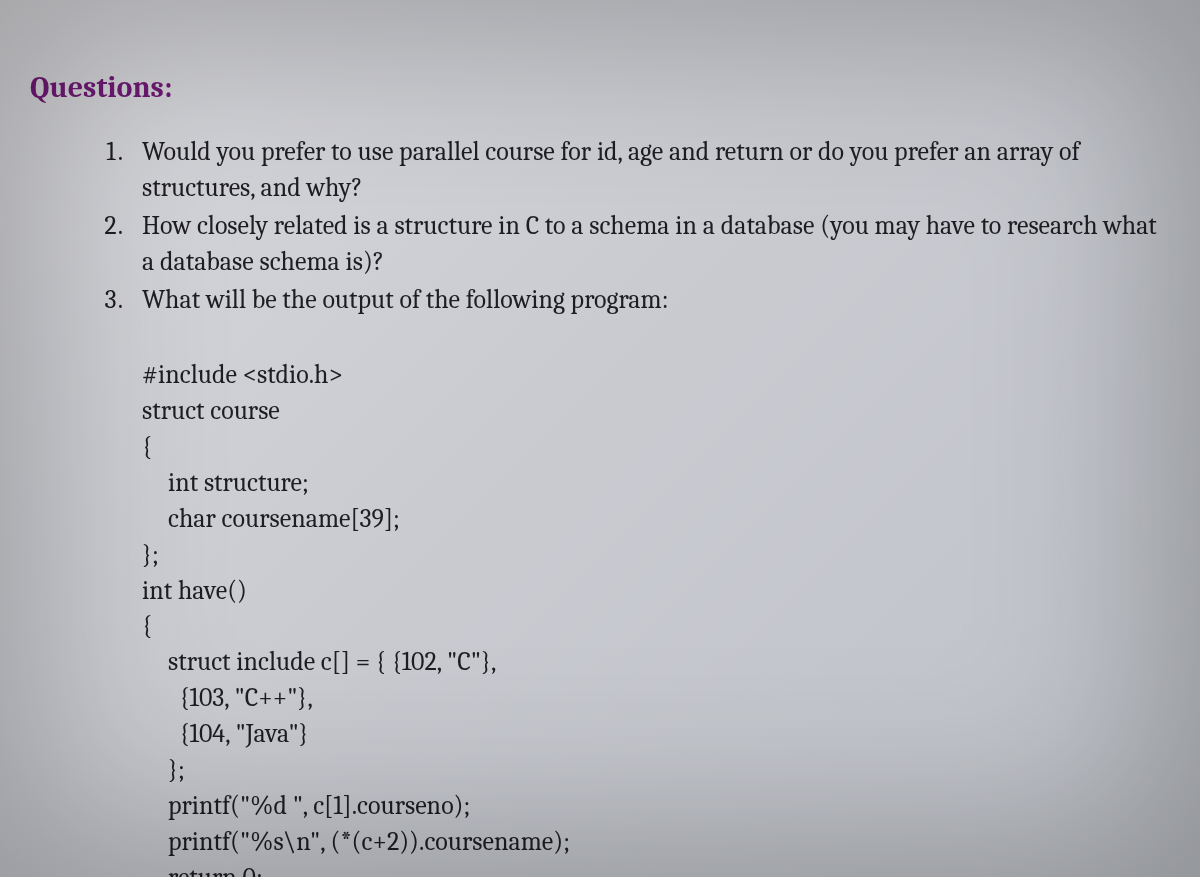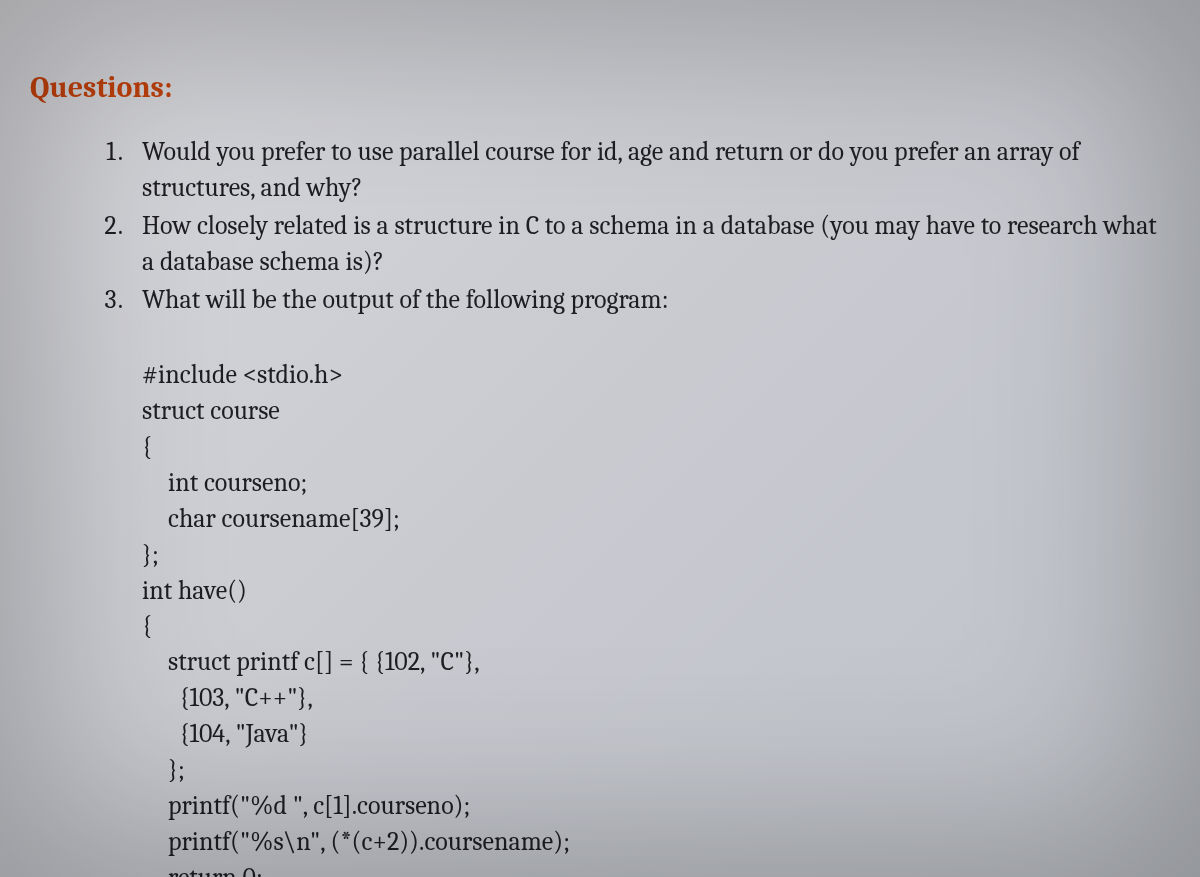--- a/index.html
+++ b/index.html
@@ -16,21 +16,21 @@
       position: relative;
       overflow: hidden;
     }
     .page {
       padding: 70px 30px 30px 30px;
     }
     .heading {
       font-weight: bold;
       font-size: 30px;
       margin-bottom: 30px;
-      color: #c2410c;
+      color: #701a75;
     }
     ol.questions {
       margin: 0 0 0 60px;
       padding-left: 38px;
       font-size: 26px;
       line-height: 1.38;
       color: #1d1d22;
     }
     ol.questions > li {
       margin-bottom: 2px;
@@ -74,26 +74,26 @@
     <li>
       <span>Would you prefer to use parallel course for </span><span class="bold">id</span><span>, </span><span class="bold">age</span><span> and </span><span class="bold">return</span><span> or do you prefer an array of structures, and why?</span>
     </li>
     <li>How closely related is a structure in C to a schema in a database (you may have to research what a database schema is)?</li>
     <li>
       <span>What will be the output of the following program:</span>
       <div class="code-block">
 <span>#include &lt;stdio.h&gt;</span>
 <span>struct course</span>
 <span>{</span>
-<span class="indent">int courseno;</span>
+<span class="indent">int structure;</span>
 <span class="indent">char coursename[39];</span>
 <span>};</span>
 <span>int have()</span>
 <span>{</span>
-<span class="indent">struct printf c[] = { {102, "C"},</span>
+<span class="indent">struct include c[] = { {102, "C"},</span>
 <span class="indent">  {103, "C++"},</span>
 <span class="indent">  {104, "Java"}</span>
 <span class="indent">};</span>
 <span class="indent">printf("%d ", c[1].courseno);</span>
 <span class="indent">printf("%s\n", (*(c+2)).coursename);</span>
 <span class="indent">return 0;</span>
 </div>
     </li>
   </ol>
 </div>

